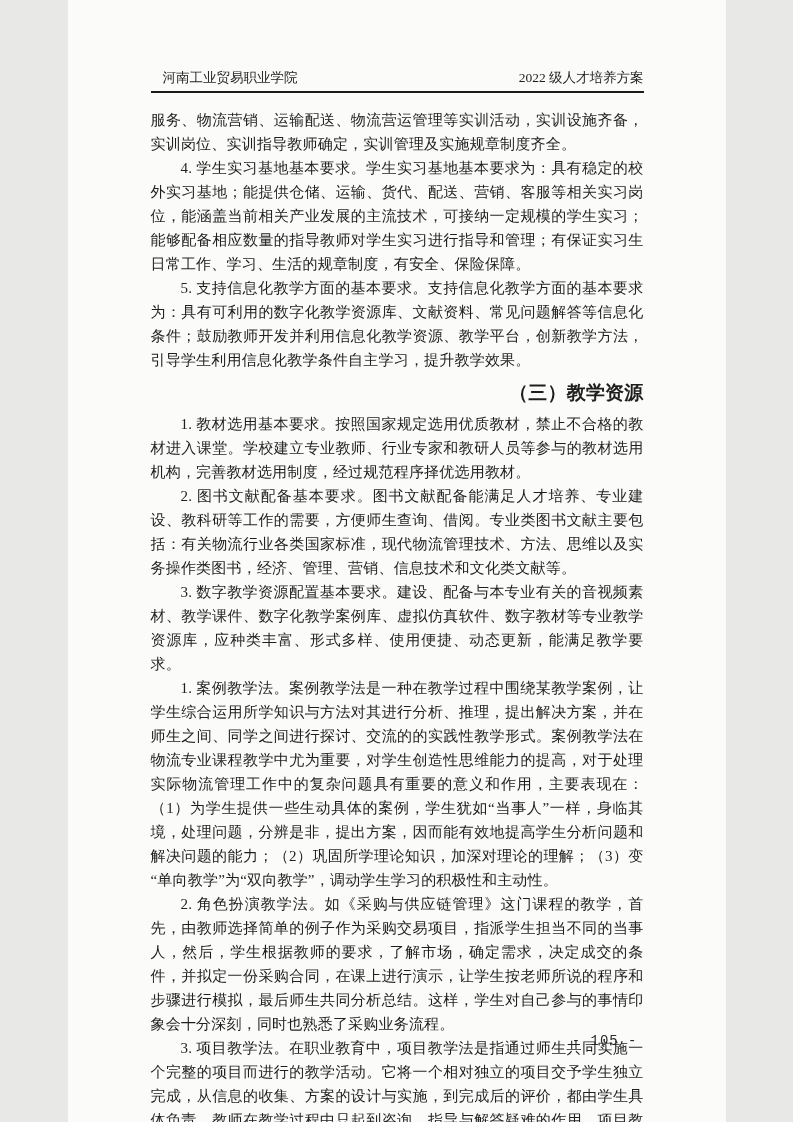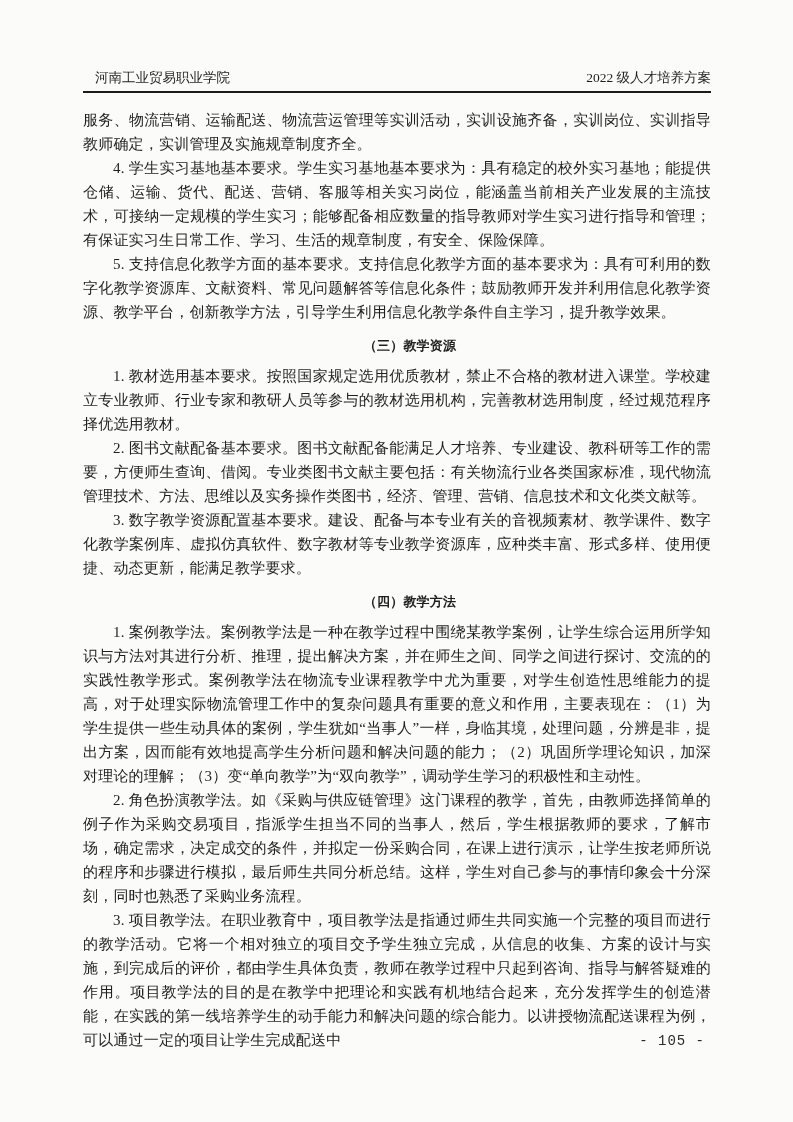--- a/index.html
+++ b/index.html
@@ -2,21 +2,21 @@
 <html lang="zh"><head>
 <meta charset="utf-8">
 <style>
   html, body {
     margin: 0;
     padding: 0;
     background: #e8e8e6;
   }
   .page {
     position: relative;
-    width: 793px;
+    width: 658px;
     height: 1122px;
     margin: 0 auto;
     background: #fbfbf9;
     color: #1e1e1e;
     font-family: "Liberation Serif", "DejaVu Serif", serif;
     box-sizing: border-box;
     padding: 70px 82px 0 83px;
     overflow: hidden;
   }
   .page-header {
@@ -42,27 +42,27 @@
   }
   .para {
     margin: 0;
     text-indent: 2em;
   }
   .para.no-indent {
     text-indent: 0;
     margin-top: 15px;
   }
   .heading {
-    font-family: Liberation Serif, serif;
-    font-size: 13px;
+    font-family: Liberation Mono, monospace;
+    font-size: 19px;
     font-weight: 700;
     margin: 9px 0 5px 0;
     text-indent: 2em;
     line-height: 26px;
-    text-align: center;
+    text-align: right;
   }
   .page-number {
     position: absolute;
     top: 1033px;
     right: 88px;
     font-size: 14px;
     color: #2a2a2a;
     font-family: Liberation Mono, monospace;
     letter-spacing: 1px;
   }
@@ -80,21 +80,20 @@
   </header>
 
   <main class="doc-body">
     <p class="para no-indent">服务、物流营销、运输配送、物流营运管理等实训活动，实训设施齐备，实训岗位、实训指导教师确定，实训管理及实施规章制度齐全。</p>
     <p class="para">4. 学生实习基地基本要求。学生实习基地基本要求为：具有稳定的校外实习基地；能提供仓储、运输、货代、配送、营销、客服等相关实习岗位，能涵盖当前相关产业发展的主流技术，可接纳一定规模的学生实习；能够配备相应数量的指导教师对学生实习进行指导和管理；有保证实习生日常工作、学习、生活的规章制度，有安全、保险保障。</p>
     <p class="para">5. 支持信息化教学方面的基本要求。支持信息化教学方面的基本要求为：具有可利用的数字化教学资源库、文献资料、常见问题解答等信息化条件；鼓励教师开发并利用信息化教学资源、教学平台，创新教学方法，引导学生利用信息化教学条件自主学习，提升教学效果。</p>
     <h3 class="heading">（三）教学资源</h3>
     <p class="para">1. 教材选用基本要求。按照国家规定选用优质教材，禁止不合格的教材进入课堂。学校建立专业教师、行业专家和教研人员等参与的教材选用机构，完善教材选用制度，经过规范程序择优选用教材。</p>
     <p class="para">2. 图书文献配备基本要求。图书文献配备能满足人才培养、专业建设、教科研等工作的需要，方便师生查询、借阅。专业类图书文献主要包括：有关物流行业各类国家标准，现代物流管理技术、方法、思维以及实务操作类图书，经济、管理、营销、信息技术和文化类文献等。</p>
     <p class="para">3. 数字教学资源配置基本要求。建设、配备与本专业有关的音视频素材、教学课件、数字化教学案例库、虚拟仿真软件、数字教材等专业教学资源库，应种类丰富、形式多样、使用便捷、动态更新，能满足教学要求。</p>
-    <h3 class="heading">（四）教学方法</h3>
     <p class="para">1. 案例教学法。案例教学法是一种在教学过程中围绕某教学案例，让学生综合运用所学知识与方法对其进行分析、推理，提出解决方案，并在师生之间、同学之间进行探讨、交流的的实践性教学形式。案例教学法在物流专业课程教学中尤为重要，对学生创造性思维能力的提高，对于处理实际物流管理工作中的复杂问题具有重要的意义和作用，主要表现在：（1）为学生提供一些生动具体的案例，学生犹如“当事人”一样，身临其境，处理问题，分辨是非，提出方案，因而能有效地提高学生分析问题和解决问题的能力；（2）巩固所学理论知识，加深对理论的理解；（3）变“单向教学”为“双向教学”，调动学生学习的积极性和主动性。</p>
     <p class="para">2. 角色扮演教学法。如《采购与供应链管理》这门课程的教学，首先，由教师选择简单的例子作为采购交易项目，指派学生担当不同的当事人，然后，学生根据教师的要求，了解市场，确定需求，决定成交的条件，并拟定一份采购合同，在课上进行演示，让学生按老师所说的程序和步骤进行模拟，最后师生共同分析总结。这样，学生对自己参与的事情印象会十分深刻，同时也熟悉了采购业务流程。</p>
     <p class="para">3. 项目教学法。在职业教育中，项目教学法是指通过师生共同实施一个完整的项目而进行的教学活动。它将一个相对独立的项目交予学生独立完成，从信息的收集、方案的设计与实施，到完成后的评价，都由学生具体负责，教师在教学过程中只起到咨询、指导与解答疑难的作用。项目教学法的目的是在教学中把理论和实践有机地结合起来，充分发挥学生的创造潜能，在实践的第一线培养学生的动手能力和解决问题的综合能力。以讲授物流配送课程为例，可以通过一定的项目让学生完成配送中</p>
   </main>
 
   <div class="page-number">- 105 -</div>
 
 </div>
 
 </body></html>

